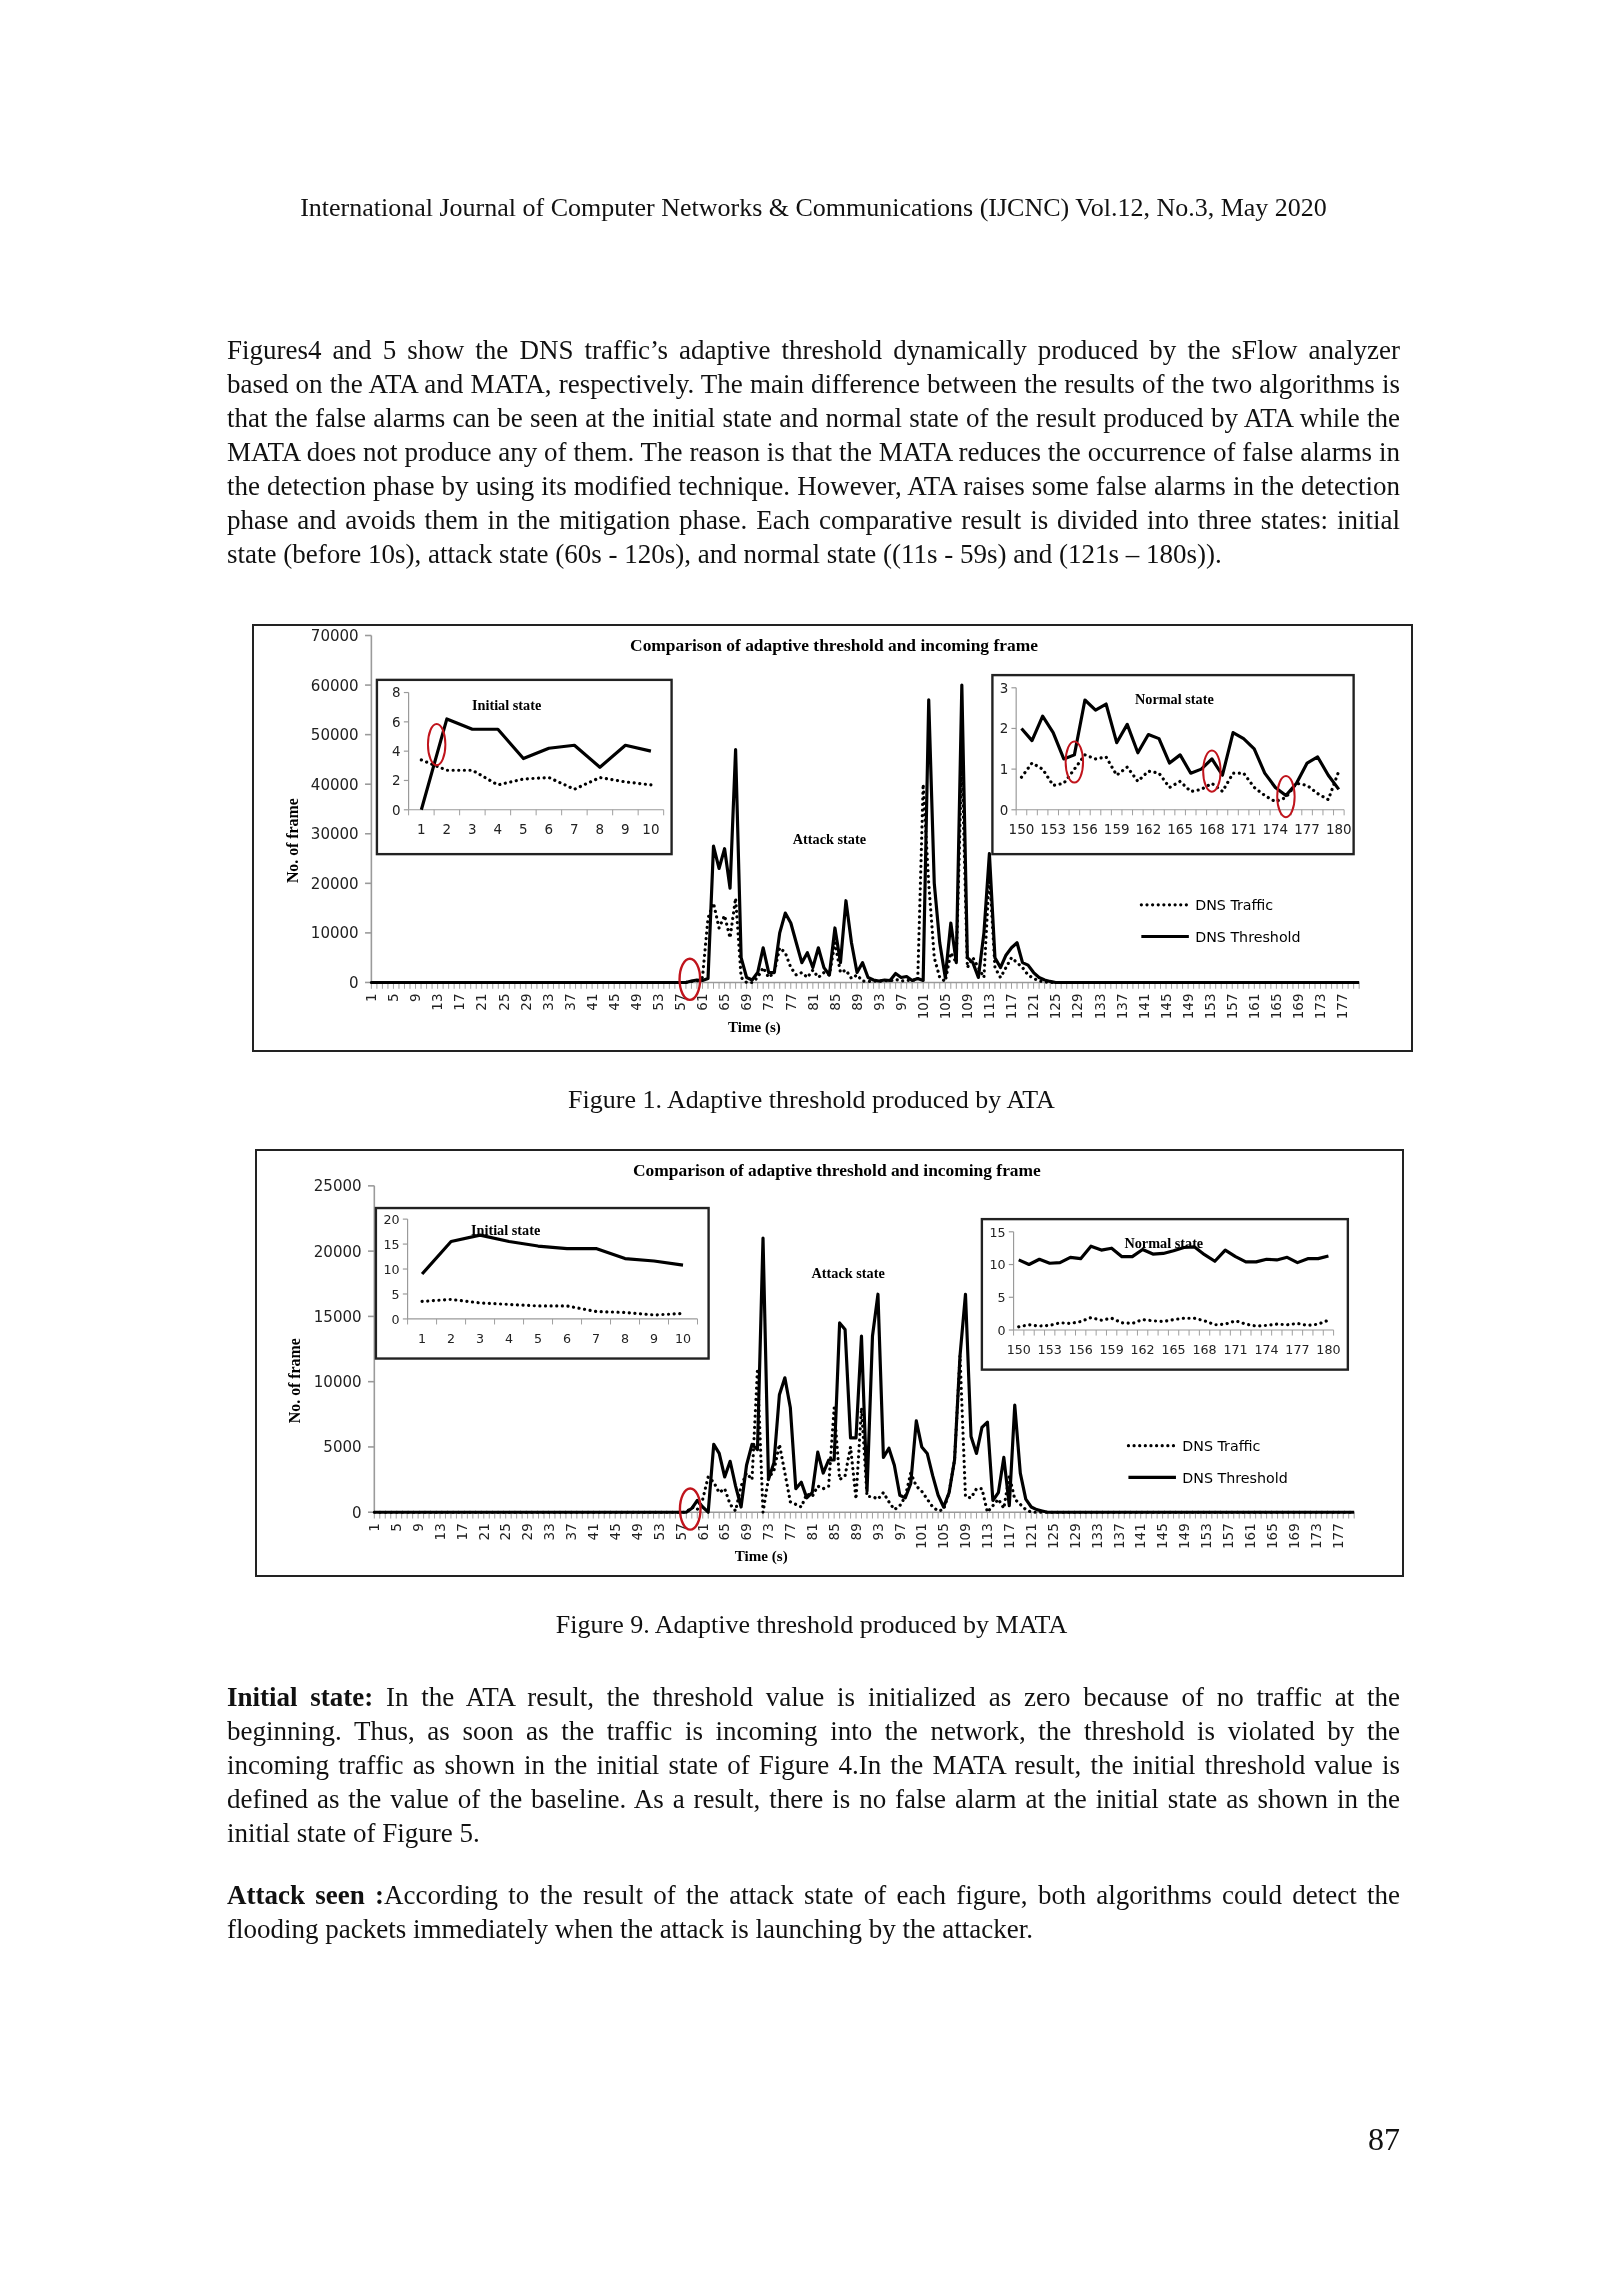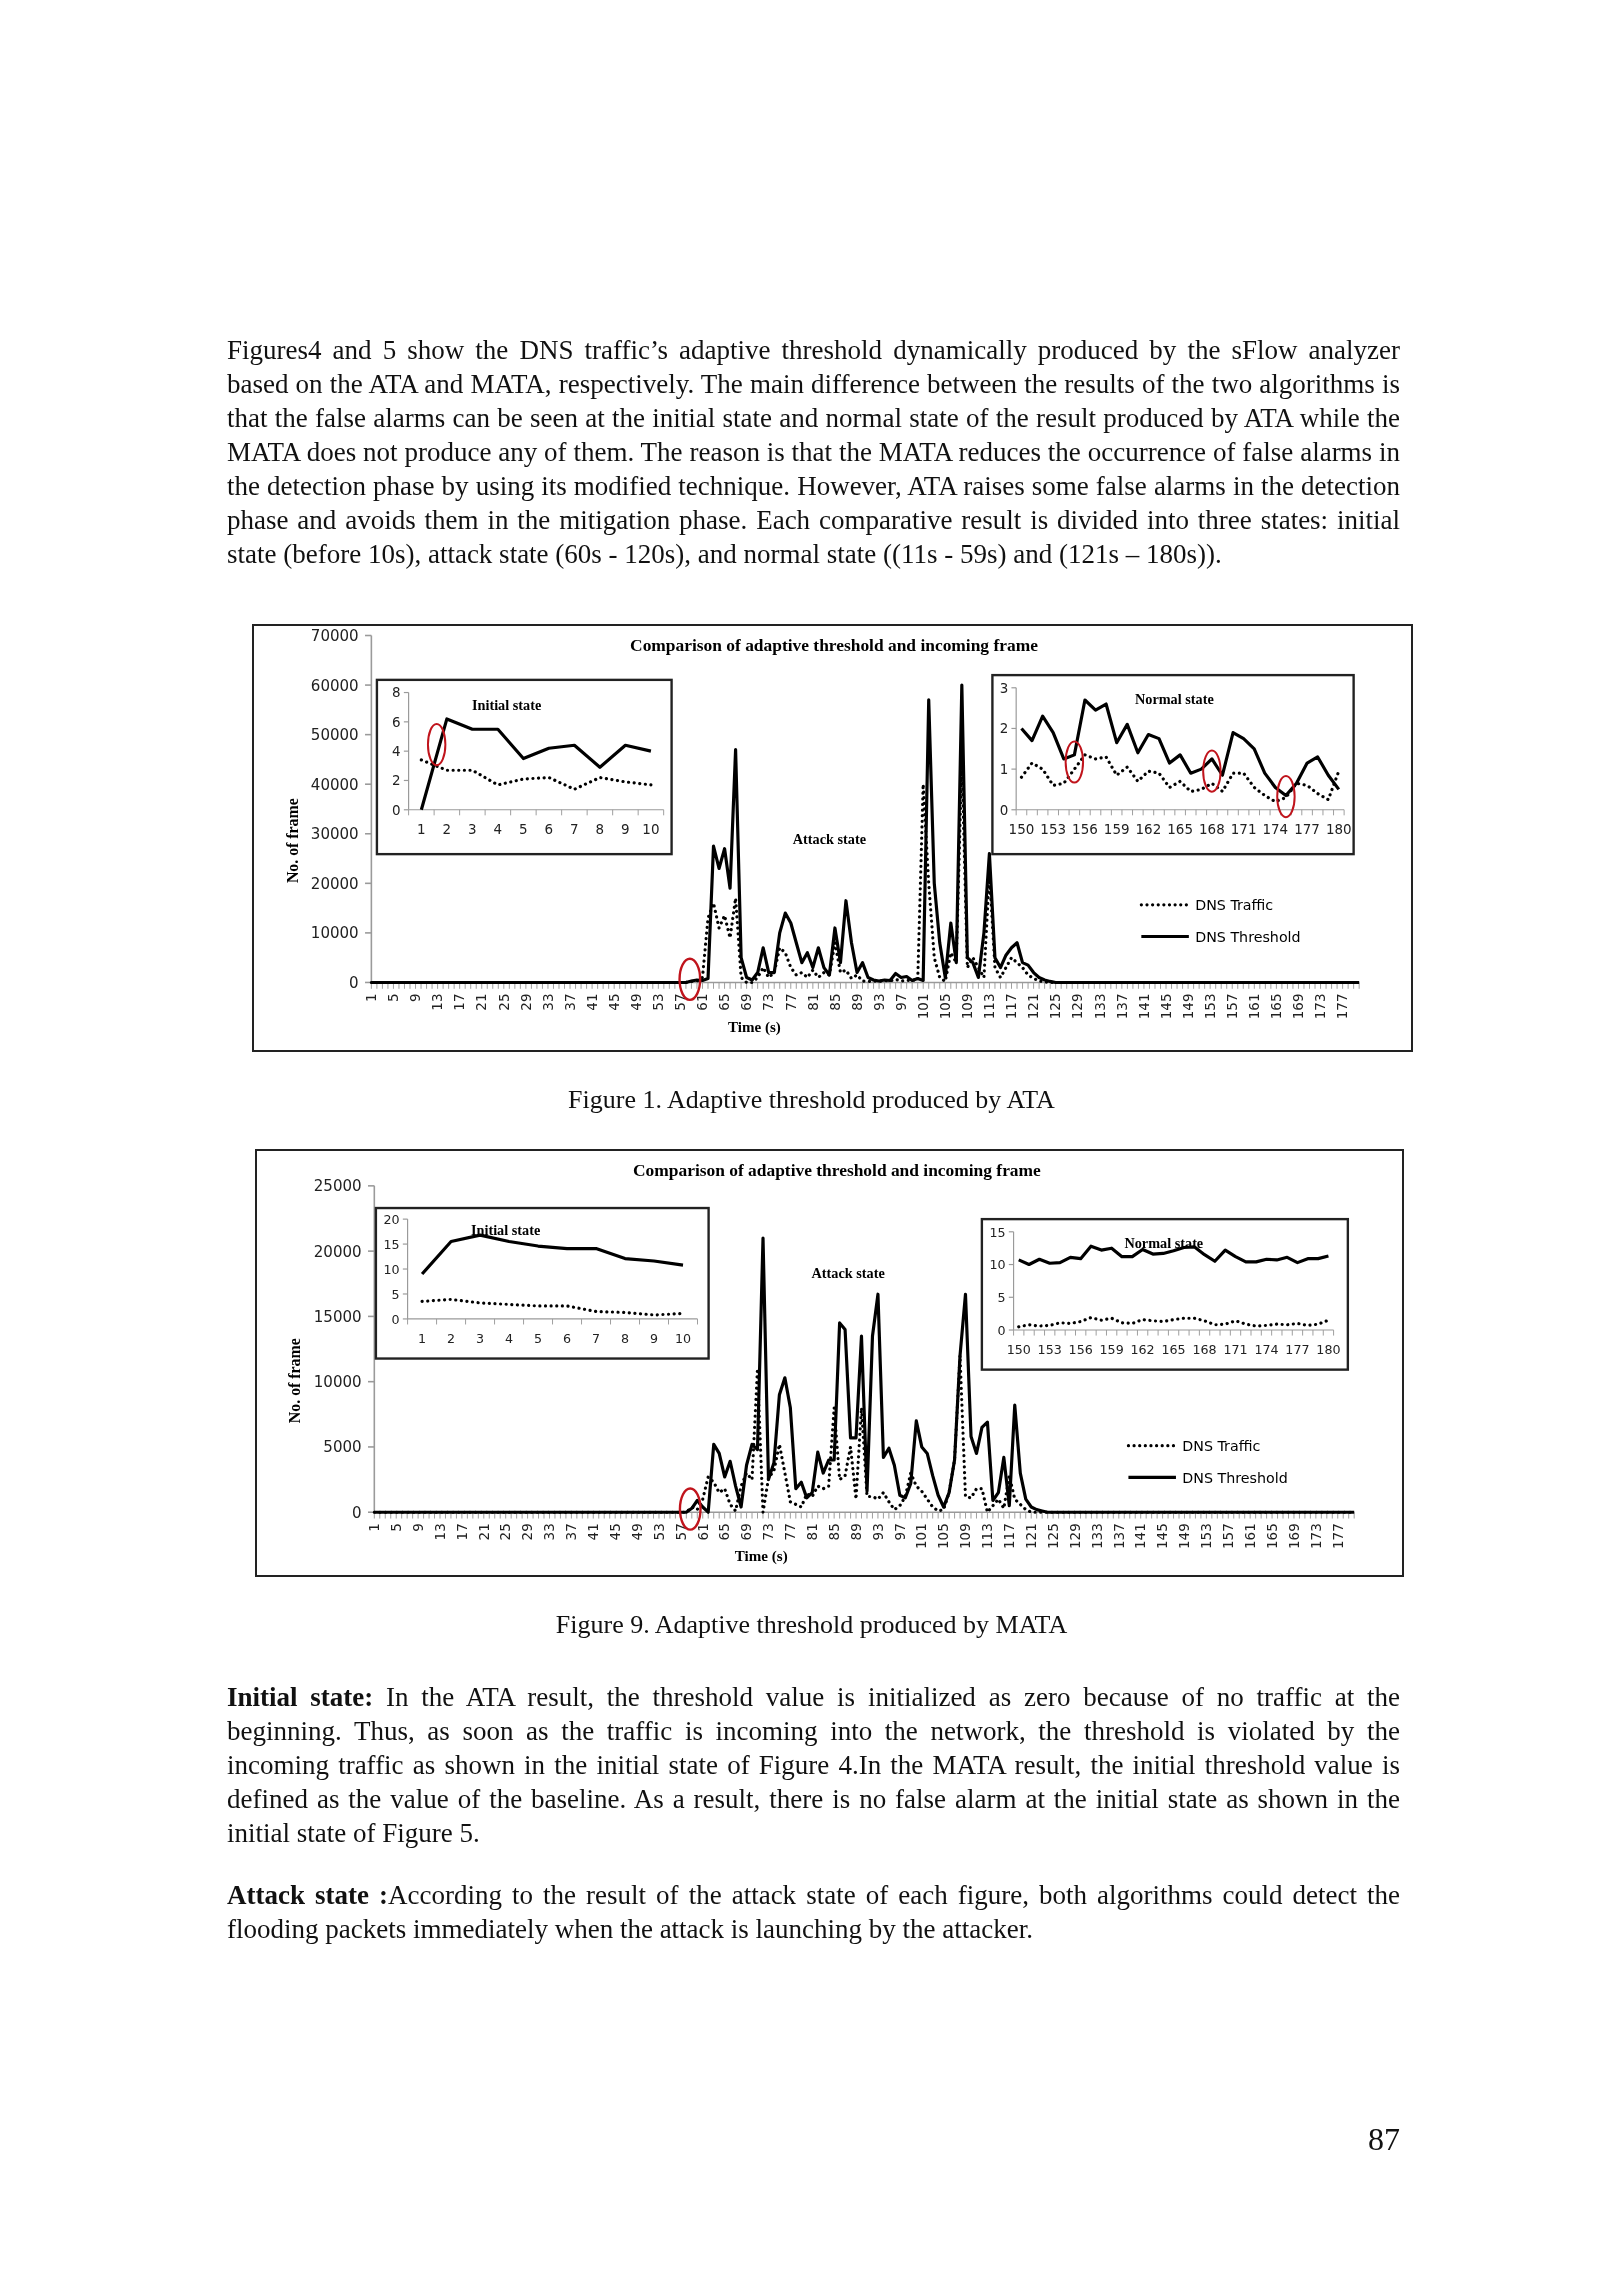--- a/index.html
+++ b/index.html
@@ -20,20 +20,21 @@
   #cap4 { top:1084px; }
   #cap5 { top:1609px; }
   .page-number { position:absolute; left:1368px; top:2073px; font-size:32px;margin-top:48px; }
   svg text { font-family:"DejaVu Sans", sans-serif; }
   svg .serif-b { font-family:"Liberation Serif", serif; font-weight:bold; }
 </style>
 </head>
 <body>
 
 <div class="page">
+  <div class="running-header">International Journal of Computer Networks &amp; Communications (IJCNC) Vol.12, No.3, May 2020</div>
 
   <div class="para" id="p1">Figures4 and 5 show the DNS traffic’s adaptive threshold dynamically produced by the sFlow analyzer based on the ATA and MATA, respectively. The main difference between the results of the two algorithms is that the false alarms can be seen at the initial state and normal state of the result produced by ATA while the MATA does not produce any of them. The reason is that the MATA reduces the occurrence of false alarms in the detection phase by using its modified technique. However, ATA raises some false alarms in the detection phase and avoids them in the mitigation phase. Each comparative result is divided into three states: initial state (before 10s), attack state (60s - 120s), and normal state ((11s - 59s) and (121s – 180s)).</div>
 
   <div class="figure-box" id="fig4">
     <svg id="svg4" width="1156" height="423" viewBox="0 0 1459 534">
         <text x="732" y="32" font-size="22" text-anchor="middle" class="serif-b">Comparison of adaptive threshold and incoming frame</text>
         <line x1="148" y1="12" x2="148" y2="450" stroke="#9a9a9a" stroke-width="2"></line>
         <line x1="148" y1="450" x2="1395" y2="450" stroke="#9a9a9a" stroke-width="2"></line>
         <line x1="140" y1="450" x2="148" y2="450" stroke="#9a9a9a" stroke-width="2"></line>
         <text x="132" y="457" font-size="19" text-anchor="end" fill="#222">0</text>
@@ -741,17 +742,17 @@
           <text x="1095" y="122" font-size="18" class="serif-b">Normal state</text>
           <path d="M961.5,221.9 L974.5,219.4 L987.6,221.0 L1000.6,220.2 L1013.6,216.9 L1026.7,217.7 L1039.7,215.3 L1052.7,210.3 L1065.8,213.6 L1078.8,211.1 L1091.8,216.9 L1104.9,217.7 L1117.9,212.8 L1130.9,214.4 L1144.0,215.3 L1157.0,212.8 L1170.0,211.1 L1183.1,211.1 L1196.1,214.4 L1209.1,219.4 L1222.2,218.6 L1235.2,214.4 L1248.2,218.6 L1261.3,221.0 L1274.3,220.2 L1287.3,218.6 L1300.4,219.4 L1313.4,217.7 L1326.4,220.2 L1339.5,218.6 L1352.5,213.6" fill="none" stroke="#000000" stroke-width="4" stroke-linejoin="round" stroke-dasharray="0.1 7" stroke-linecap="round"></path>
           <path d="M961.5,137.5 L974.5,143.3 L987.6,136.7 L1000.6,141.7 L1013.6,140.9 L1026.7,134.2 L1039.7,135.9 L1052.7,120.2 L1065.8,125.1 L1078.8,122.7 L1091.8,133.4 L1104.9,133.4 L1117.9,124.3 L1130.9,130.1 L1144.0,129.3 L1157.0,126.0 L1170.0,121.8 L1183.1,121.0 L1196.1,130.9 L1209.1,139.2 L1222.2,125.1 L1235.2,133.4 L1248.2,140.0 L1261.3,140.0 L1274.3,136.7 L1287.3,137.5 L1300.4,134.2 L1313.4,140.9 L1326.4,135.9 L1339.5,135.9 L1352.5,132.6" fill="none" stroke="#000000" stroke-width="4" stroke-linejoin="round"></path>
         </g>
       </svg>
   </div>
   <div class="caption" id="cap5">Figure 9.  Adaptive threshold produced by MATA</div>
 
   <div class="para" id="p2"><span class="lbl">Initial state:</span><span> In the ATA result, the threshold value is initialized as zero because of no traffic at the beginning. Thus, as soon as the traffic is incoming into the network, the threshold is violated by the incoming traffic as shown in the initial state of Figure 4.In the MATA result, the initial threshold value is defined as the value of the baseline. As a result, there is no false alarm at the initial state as shown in the initial state of Figure 5.</span></div>
 
-  <div class="para" id="p3"><span class="lbl">Attack state :</span><span>According to the result of the attack state of each figure, both algorithms could detect the flooding packets immediately when the attack is launching by the attacker.</span></div>
+  <div class="para" id="p3"><span class="lbl">Attack seen :</span><span>According to the result of the attack state of each figure, both algorithms could detect the flooding packets immediately when the attack is launching by the attacker.</span></div>
 
   <div class="page-number">87</div>
 </div>
 
 
 </body></html>

